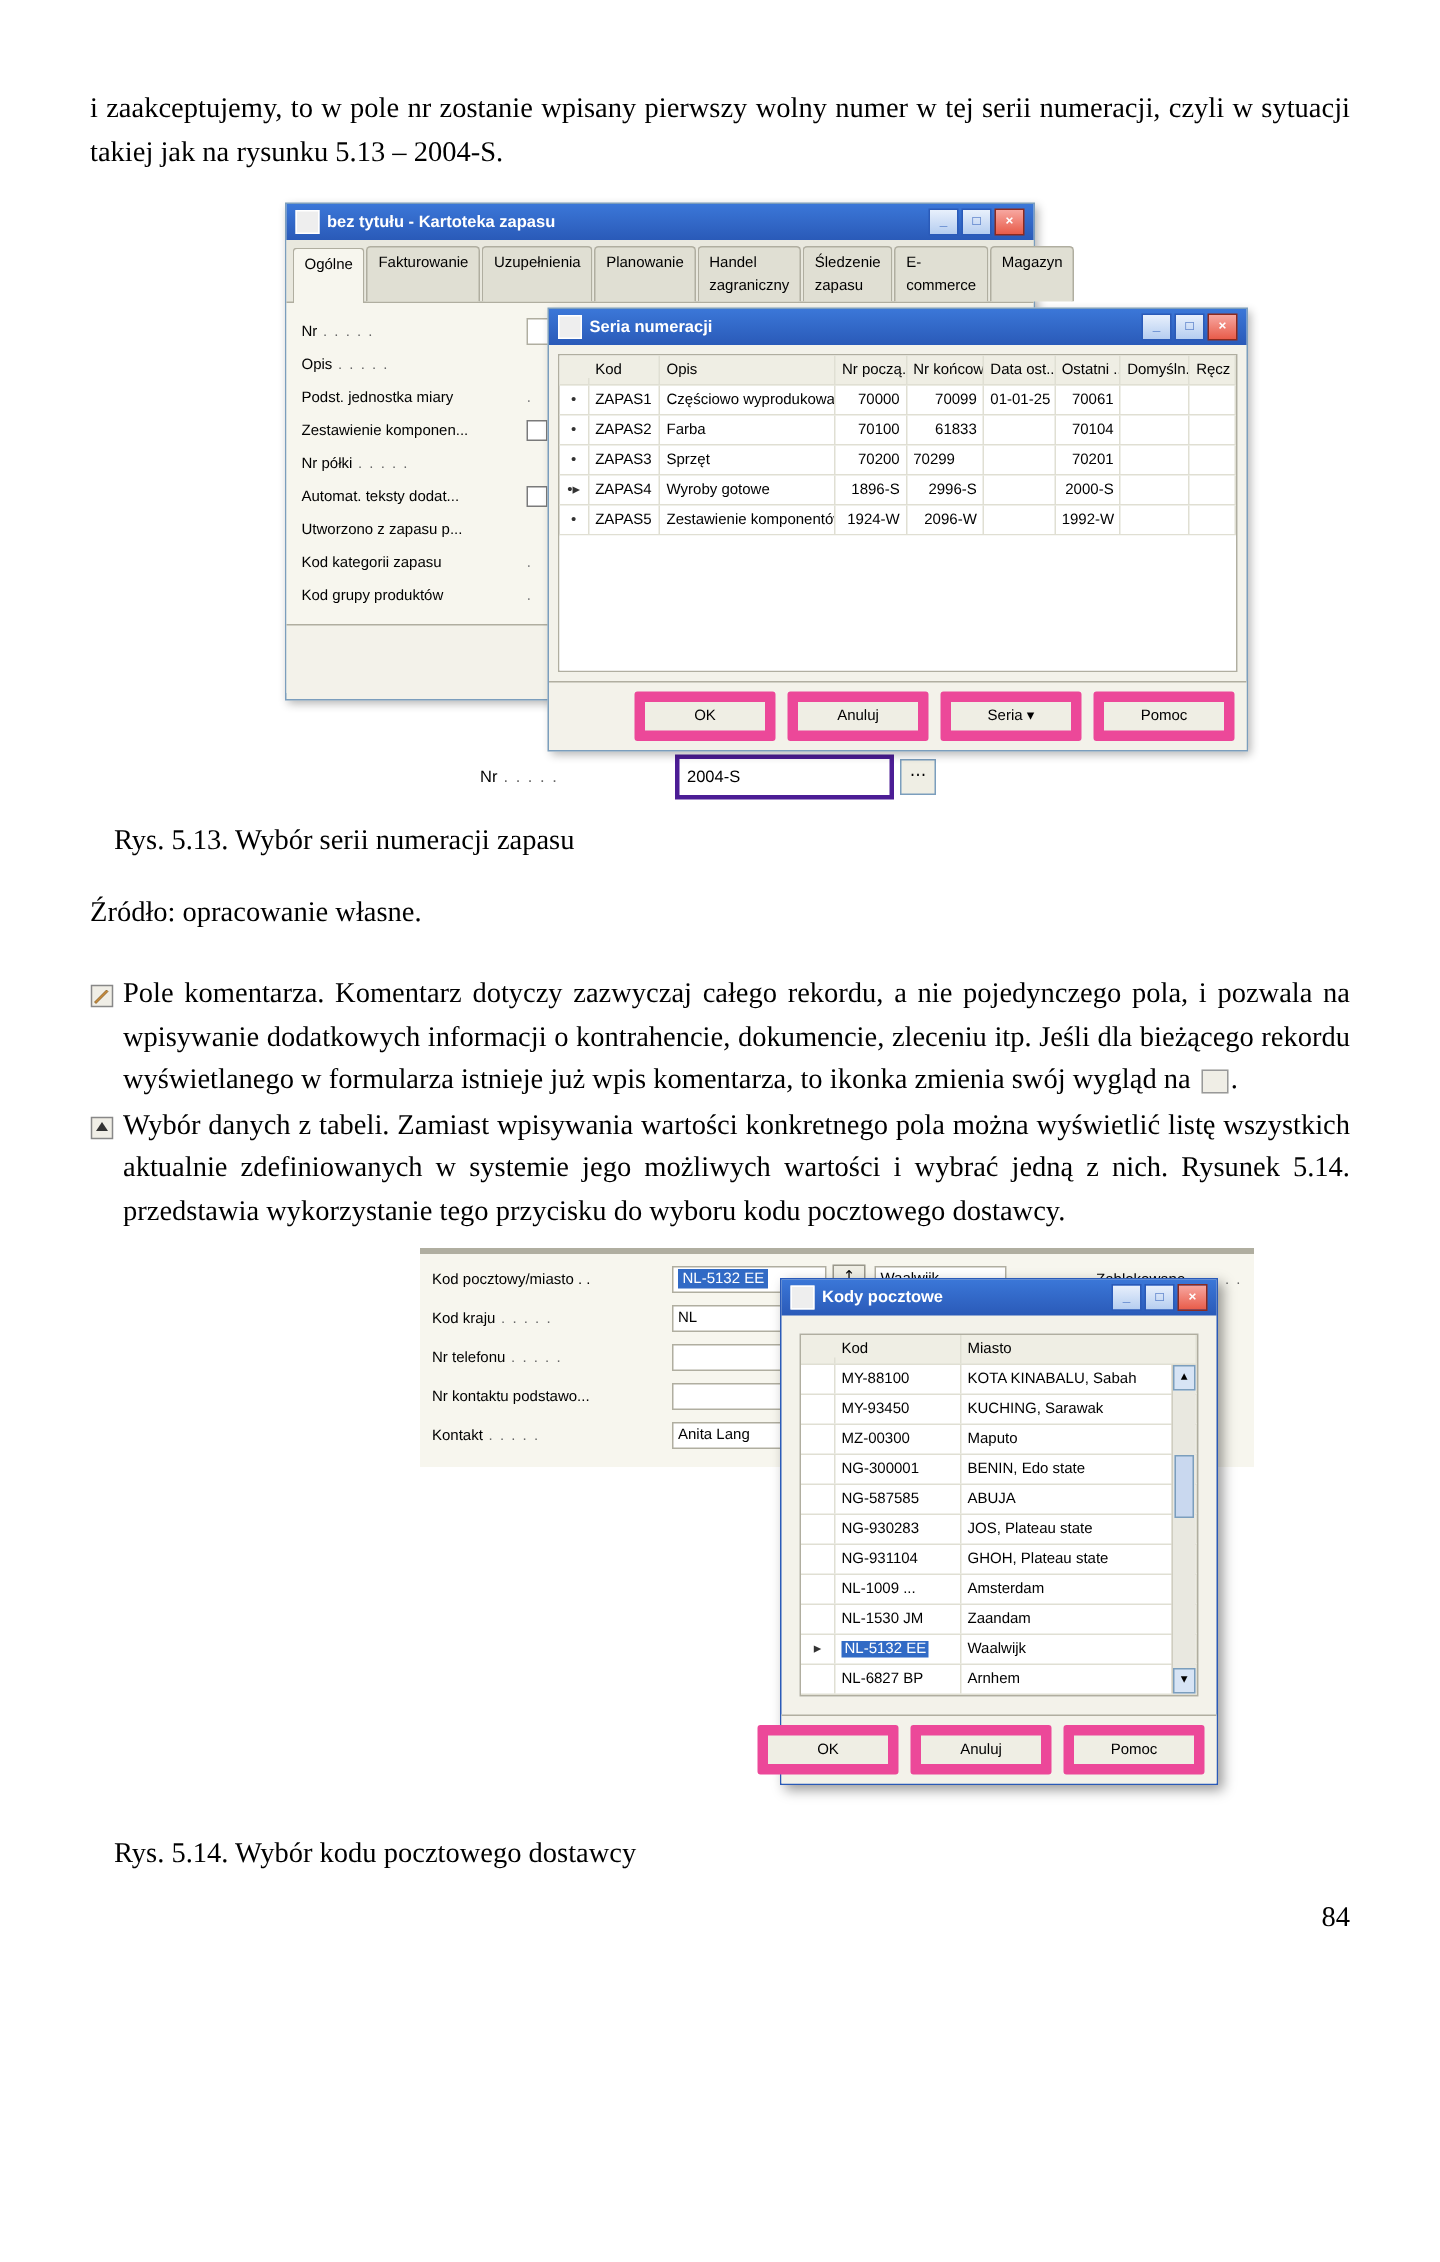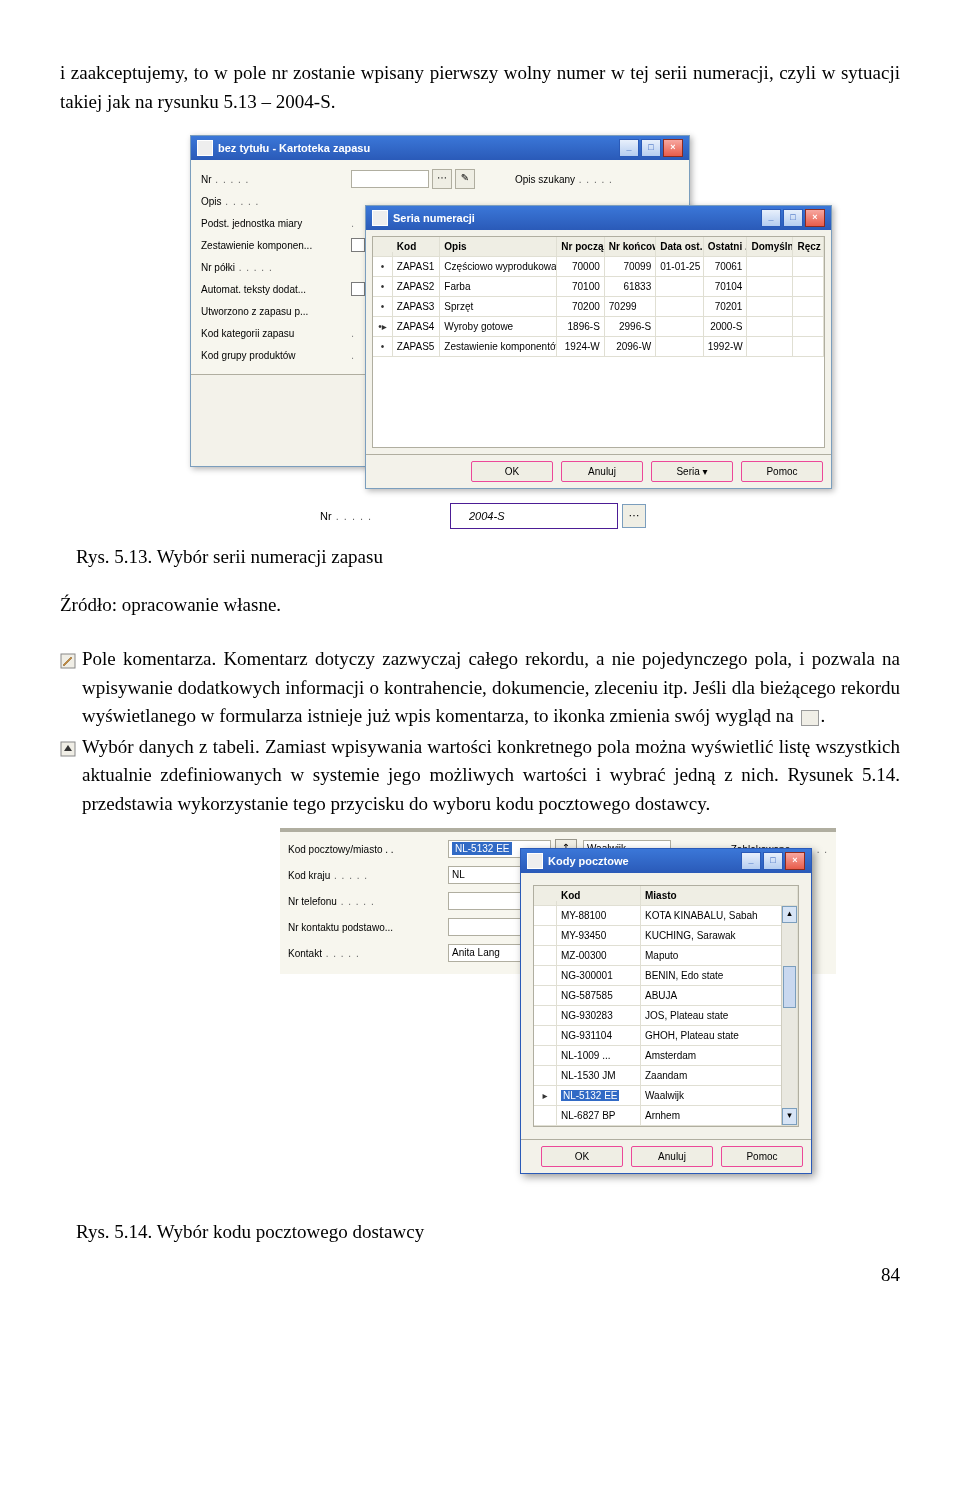--- a/index.html
+++ b/index.html
@@ -98,43 +98,43 @@
     font-size: 10px; line-height: 16px; text-align: center;
   }
   .chk { width: 12px; height: 12px; border: 1px solid #7a7a7a; background: #fff; }
 
   .grid {
     background: #fff; border: 1px solid #b0aea0; font-size: 10px;
   }
   .grid-header, .grid-row {
     display: flex; border-bottom: 1px solid #e0dfd3;
   }
-  .grid-header { background: #efeee4; font-weight: bold; align-items: flex-end; }
+  .grid-header { background: #efeee4; font-weight: normal; align-items: flex-end; }
   .gc { padding: 2px 4px; border-right: 1px solid #e0dfd3; overflow: hidden; white-space: nowrap; }
   .grid-blank { height: 90px; background: #fff; }
   .btnbar {
     display: flex; justify-content: flex-end; gap: 8px;
     padding: 6px 8px; background: #f3f2ea; border-top: 1px solid #b0aea0;
   }
   .btn {
     min-width: 60px; padding: 2px 10px; background: #efeee4;
-    border: 1px solid #ec4899; border-radius: 2px; text-align: center;
+    border: 7px solid #ec4899; border-radius: 2px; text-align: center;
     font-size: 10px;
   }
   .rowmark { width: 14px; text-align: center; color: #333; }
 
   
   .nrline {
     margin: 18px 0 0 130px;
     display: flex; align-items: center;
     font-family: Tahoma, Arial, sans-serif; font-size: 11px;
   }
   .nrline .fld2 {
-    background: #fff; border: 1px solid #4c1d95; width: 130px; height: 20px;
-    font-size: 11px; padding: 2px 18px; color: #000; font-style: italic;
+    background: #fff; border: 3px solid #4c1d95; width: 130px; height: 20px;
+    font-size: 11px; padding: 2px 5px; color: #000;
   }
   .nrline .btn2 {
     width: 22px; height: 22px; border: 1px solid #7b9ebd; background: #efeee4;
     margin-left: 4px; text-align: center; line-height: 20px;
   }
 
   
   .shot2 {
     margin: 10px 0 10px 220px;
     width: 540px; position: relative; height: 360px;
@@ -185,20 +185,30 @@
 
     <div class="window" style="left:0;top:0;width:498px;height:330px;">
       <div class="titlebar">
         <div class="ticon"></div>
         <span>bez tytułu - Kartoteka zapasu</span>
         <div class="winbtns">
           <div class="winbtn">_</div>
           <div class="winbtn">□</div>
           <div class="winbtn red">×</div>
         </div>
+      </div>
+      <div class="tabs">
+        <div class="tab active">Ogólne</div>
+        <div class="tab">Fakturowanie</div>
+        <div class="tab">Uzupełnienia</div>
+        <div class="tab">Planowanie</div>
+        <div class="tab">Handel zagraniczny</div>
+        <div class="tab">Śledzenie zapasu</div>
+        <div class="tab">E-commerce</div>
+        <div class="tab">Magazyn</div>
       </div>
       <div class="form-body">
         <div class="form-row">
           <div class="form-label dots">Nr</div>
           <div class="fld"></div>
           <div class="smbtn">⋯</div>
           <div class="smbtn">✎</div>
           <div style="width:40px"></div>
           <div class="form-label dots" style="width:100px">Opis szukany</div>
         </div>

